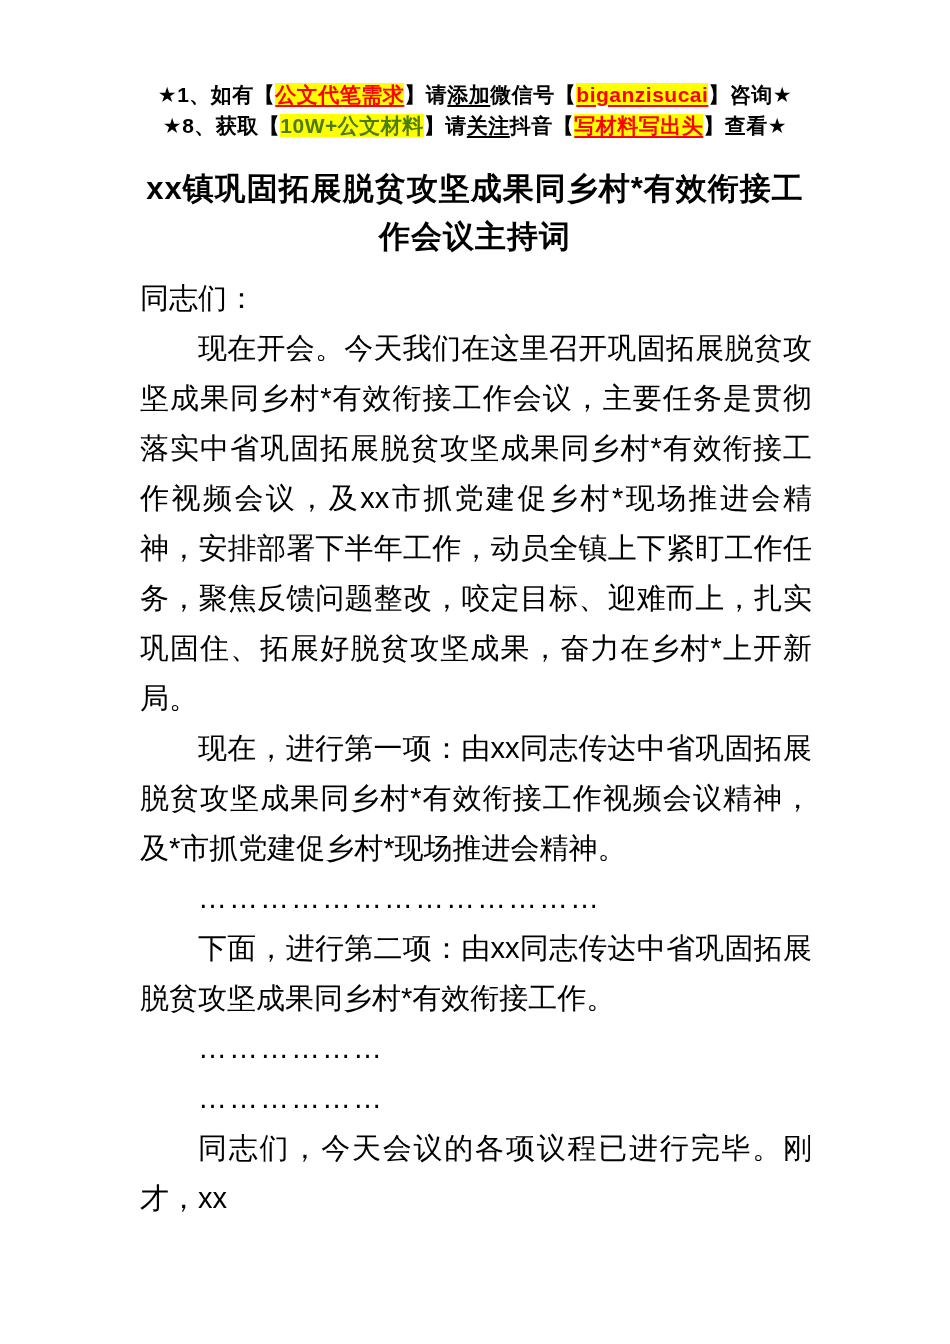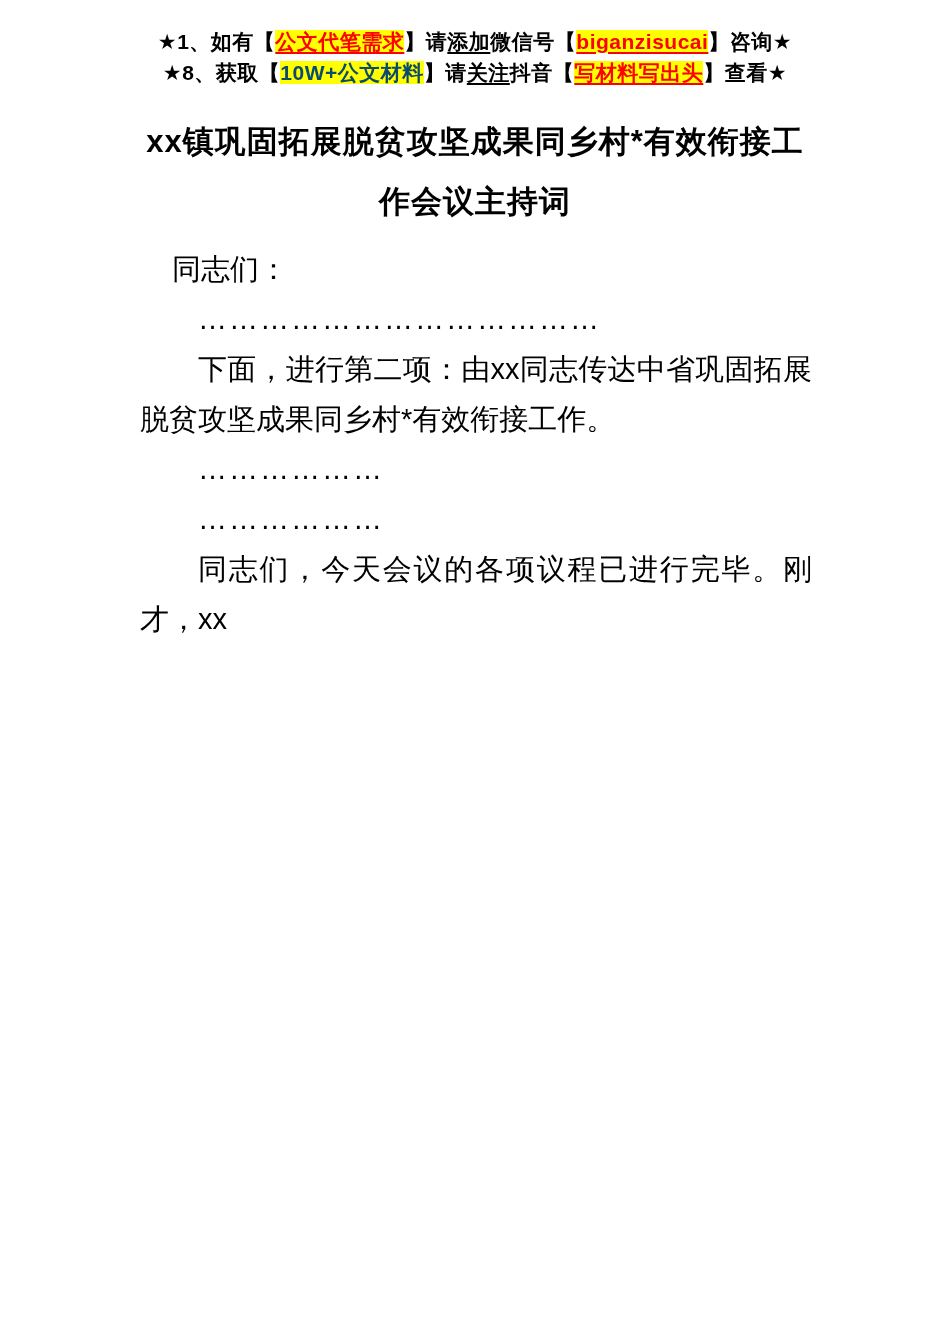--- a/index.html
+++ b/index.html
@@ -16,58 +16,58 @@
   }
   
   .promo {
     text-align: center;
     font-weight: bold;
     font-size: 21px;
     line-height: 31px;
     letter-spacing: 0.5px;
     white-space: nowrap;
   }
-  .promo-top { padding-top: 26px; text-align: center; }
+  .promo-top { padding-top: 79px; text-align: center; }
   .seg-hl {
     color: #FF0000;
     background: #FFFF00;
     text-decoration: underline;
     text-decoration-color: #FF0000;
     text-underline-offset: 3px;
   }
   .seg-hl-plain {
-    color: #0c4a6e;
+    color: #4d7c0f;
     background: #FFFF00;
     text-decoration: none;
   }
   .seg-u {
     text-decoration: underline;
     text-decoration-color: #000000;
     text-underline-offset: 3px;
   }
   
   .doc-title {
     margin: 24px 140px 0 140px;
     font-size: 31px;
     font-weight: bold;
     text-align: center;
-    line-height: 60px;
+    line-height: 48px;
     letter-spacing: 1px;
   }
   
   .doc-body {
     margin: 12px 138px 0 140px;
     font-size: 29px;
     line-height: 50px;
   }
   .doc-body p {
     text-align: justify;
     text-justify: inter-character;
   }
-  .salutation { text-indent: 0; margin-left: 32px; }
+  .salutation { text-indent: 0; }
   .para { text-indent: 2em; }
   .dots {
     text-indent: 2em;
     text-align: left !important;
     letter-spacing: 2px;
     overflow: hidden;
     white-space: nowrap;
   }
 </style>
 </head>
@@ -81,20 +81,22 @@
     </div>
     <div>
       <span>★8、获取【</span><span class="seg-hl-plain">10W+公文材料</span><span>】请</span><span class="seg-u">关注</span><span>抖音【</span><span class="seg-hl">写材料写出头</span><span>】查看★</span>
     </div>
   </div>
 
   <h1 class="doc-title">xx镇巩固拓展脱贫攻坚成果同乡村*有效衔接工作会议主持词</h1>
 
   <div class="doc-body">
     <p class="salutation">同志们：</p>
+    <p class="para">现在开会。今天我们在这里召开巩固拓展脱贫攻坚成果同乡村*有效衔接工作会议，主要任务是贯彻落实中省巩固拓展脱贫攻坚成果同乡村*有效衔接工作视频会议，及xx市抓党建促乡村*现场推进会精神，安排部署下半年工作，动员全镇上下紧盯工作任务，聚焦反馈问题整改，咬定目标、迎难而上，扎实巩固住、拓展好脱贫攻坚成果，奋力在乡村*上开新局。</p>
+    <p class="para">现在，进行第一项：由xx同志传达中省巩固拓展脱贫攻坚成果同乡村*有效衔接工作视频会议精神，及*市抓党建促乡村*现场推进会精神。</p>
     <p class="dots">…………………………………</p>
     <p class="para">下面，进行第二项：由xx同志传达中省巩固拓展脱贫攻坚成果同乡村*有效衔接工作。</p>
     <p class="dots">………………</p>
     <p class="dots">………………</p>
     <p class="para">同志们，今天会议的各项议程已进行完毕。刚才，xx</p>
   </div>
 
 </div>
 
 </body></html>

